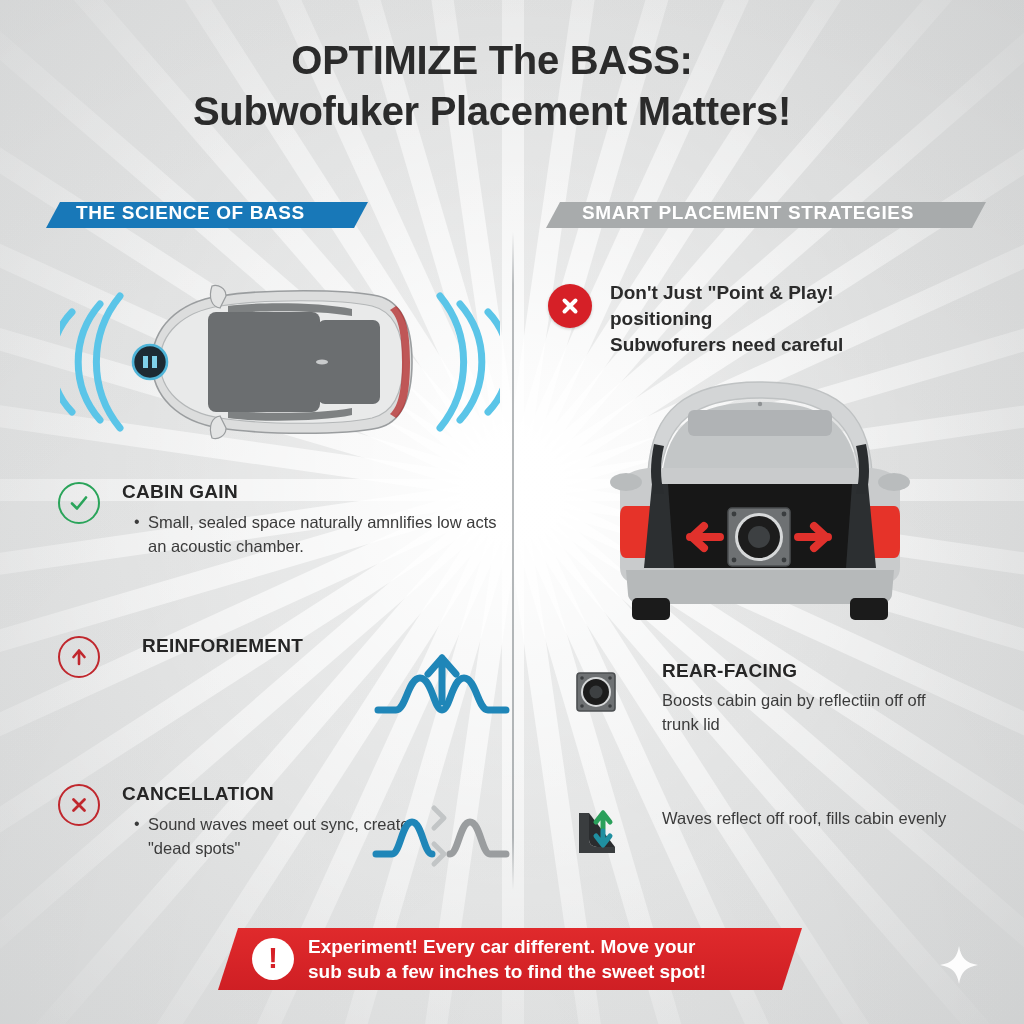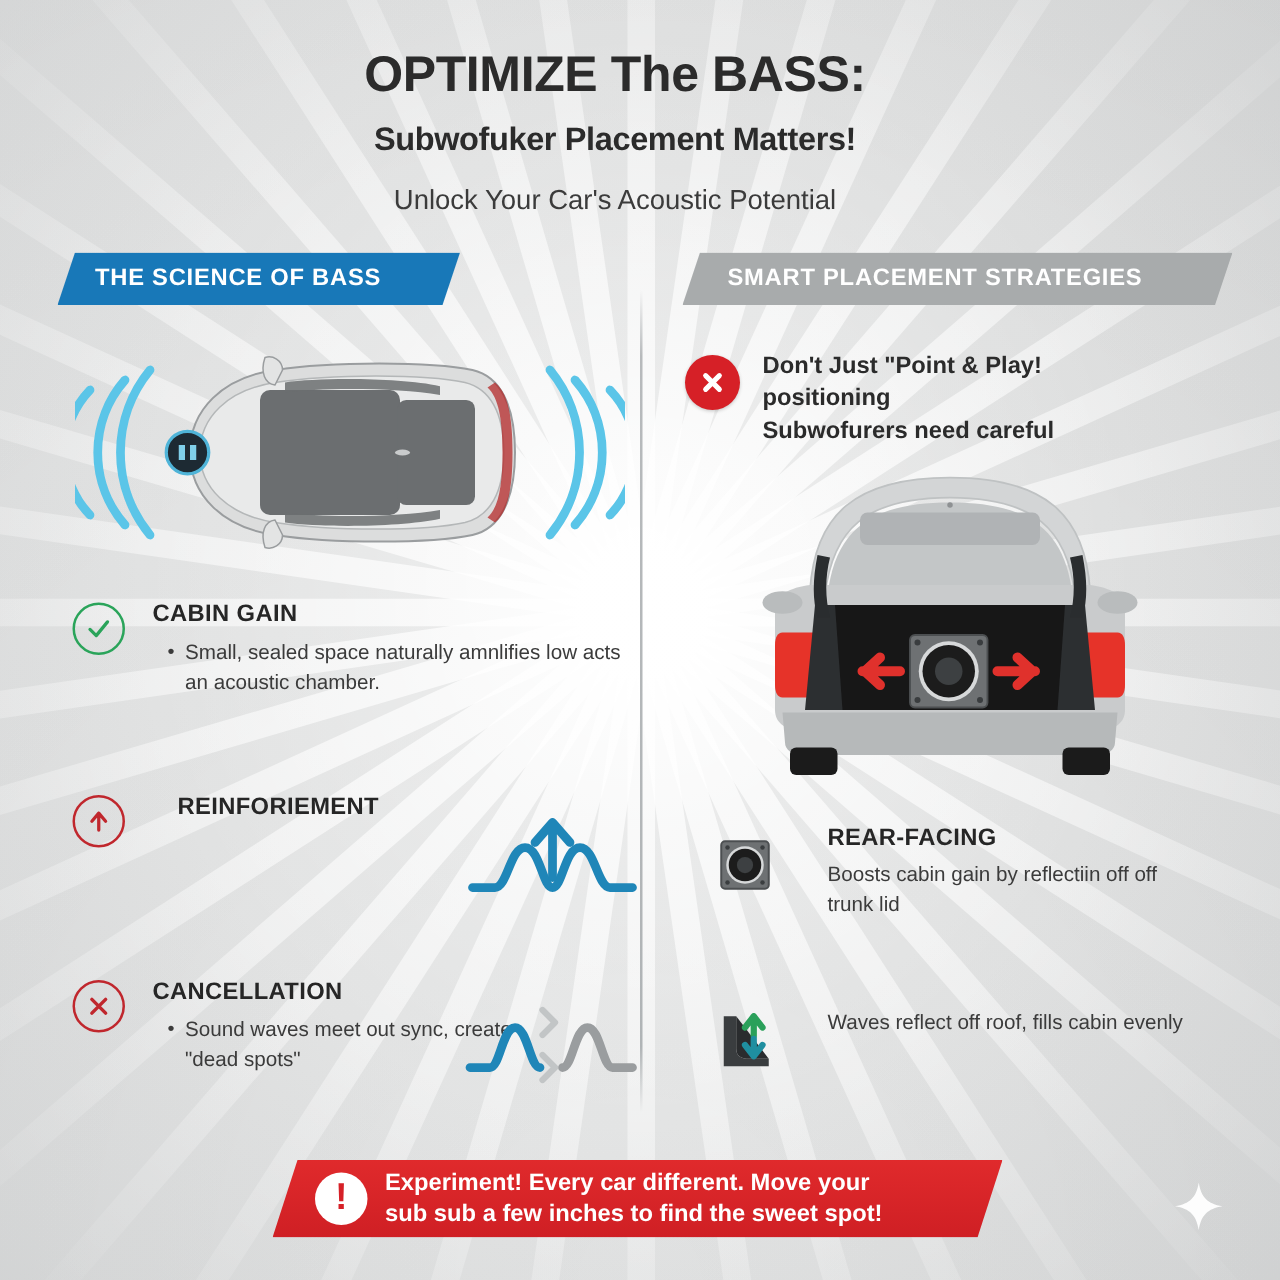--- a/index.html
+++ b/index.html
@@ -33,31 +33,31 @@
     background:radial-gradient(ellipse at 50% 45%, rgba(255,255,255,0.55) 0%, rgba(255,255,255,0) 55%, rgba(120,125,128,0.13) 100%);
   }
 
   
   .header{position:absolute;left:0;top:36px;width:984px;text-align:center;}
   .title-1{
     font-size:40px;font-weight:bold;color:#2b2b2b;letter-spacing:-0.3px;
     line-height:48px;white-space:nowrap;
   }
   .title-2{
-    font-size:26px;font-weight:bold;color:#2b2b2b;letter-spacing:-0.3px;
+    font-size:40px;font-weight:bold;color:#2b2b2b;letter-spacing:-0.3px;
     line-height:50px;white-space:nowrap;margin-top:2px;
   }
   .subtitle{
     font-size:22px;color:#3b3b3b;margin-top:10px;line-height:28px;
     font-weight:500;
   }
 
   
   .banner{
-    position:absolute;height:42px;display:flex;align-items:center;
+    position:absolute;height:26px;display:flex;align-items:flex-start;
     color:#fff;font-weight:bold;font-size:19px;letter-spacing:0.6px;
     clip-path:polygon(14px 0,100% 0,calc(100% - 14px) 100%,0 100%);
     box-shadow:0 2px 4px rgba(0,0,0,0.10);
   }
   .banner-science{left:46px;top:202px;width:292px;background:#1878b8;padding-left:30px;}
   .banner-placement{left:546px;top:202px;width:404px;background:#a8abac;padding-left:36px;}
 
   
   .divider{
     position:absolute;left:512px;top:232px;width:2px;height:658px;
@@ -185,21 +185,20 @@
       <i style="transform:rotate(327.27272727272725deg);"></i>
       <i style="transform:rotate(335.45454545454544deg);"></i>
       <i style="transform:rotate(343.6363636363636deg);"></i>
       <i style="transform:rotate(351.8181818181818deg);"></i>
     </div>
   <div class="vignette"></div>
 
   <div class="header">
     <div class="title-1">OPTIMIZE The BASS:</div>
     <div class="title-2">Subwofuker Placement Matters!</div>
-    <div class="subtitle">Unlock Your Car's Acoustic Potential</div>
   </div>
 
   <div class="banner banner-science">
     <span>THE SCIENCE OF BASS</span>
   </div>
   <div class="banner banner-placement">
     <span>SMART PLACEMENT STRATEGIES</span>
   </div>
 
   <div class="divider"></div>

